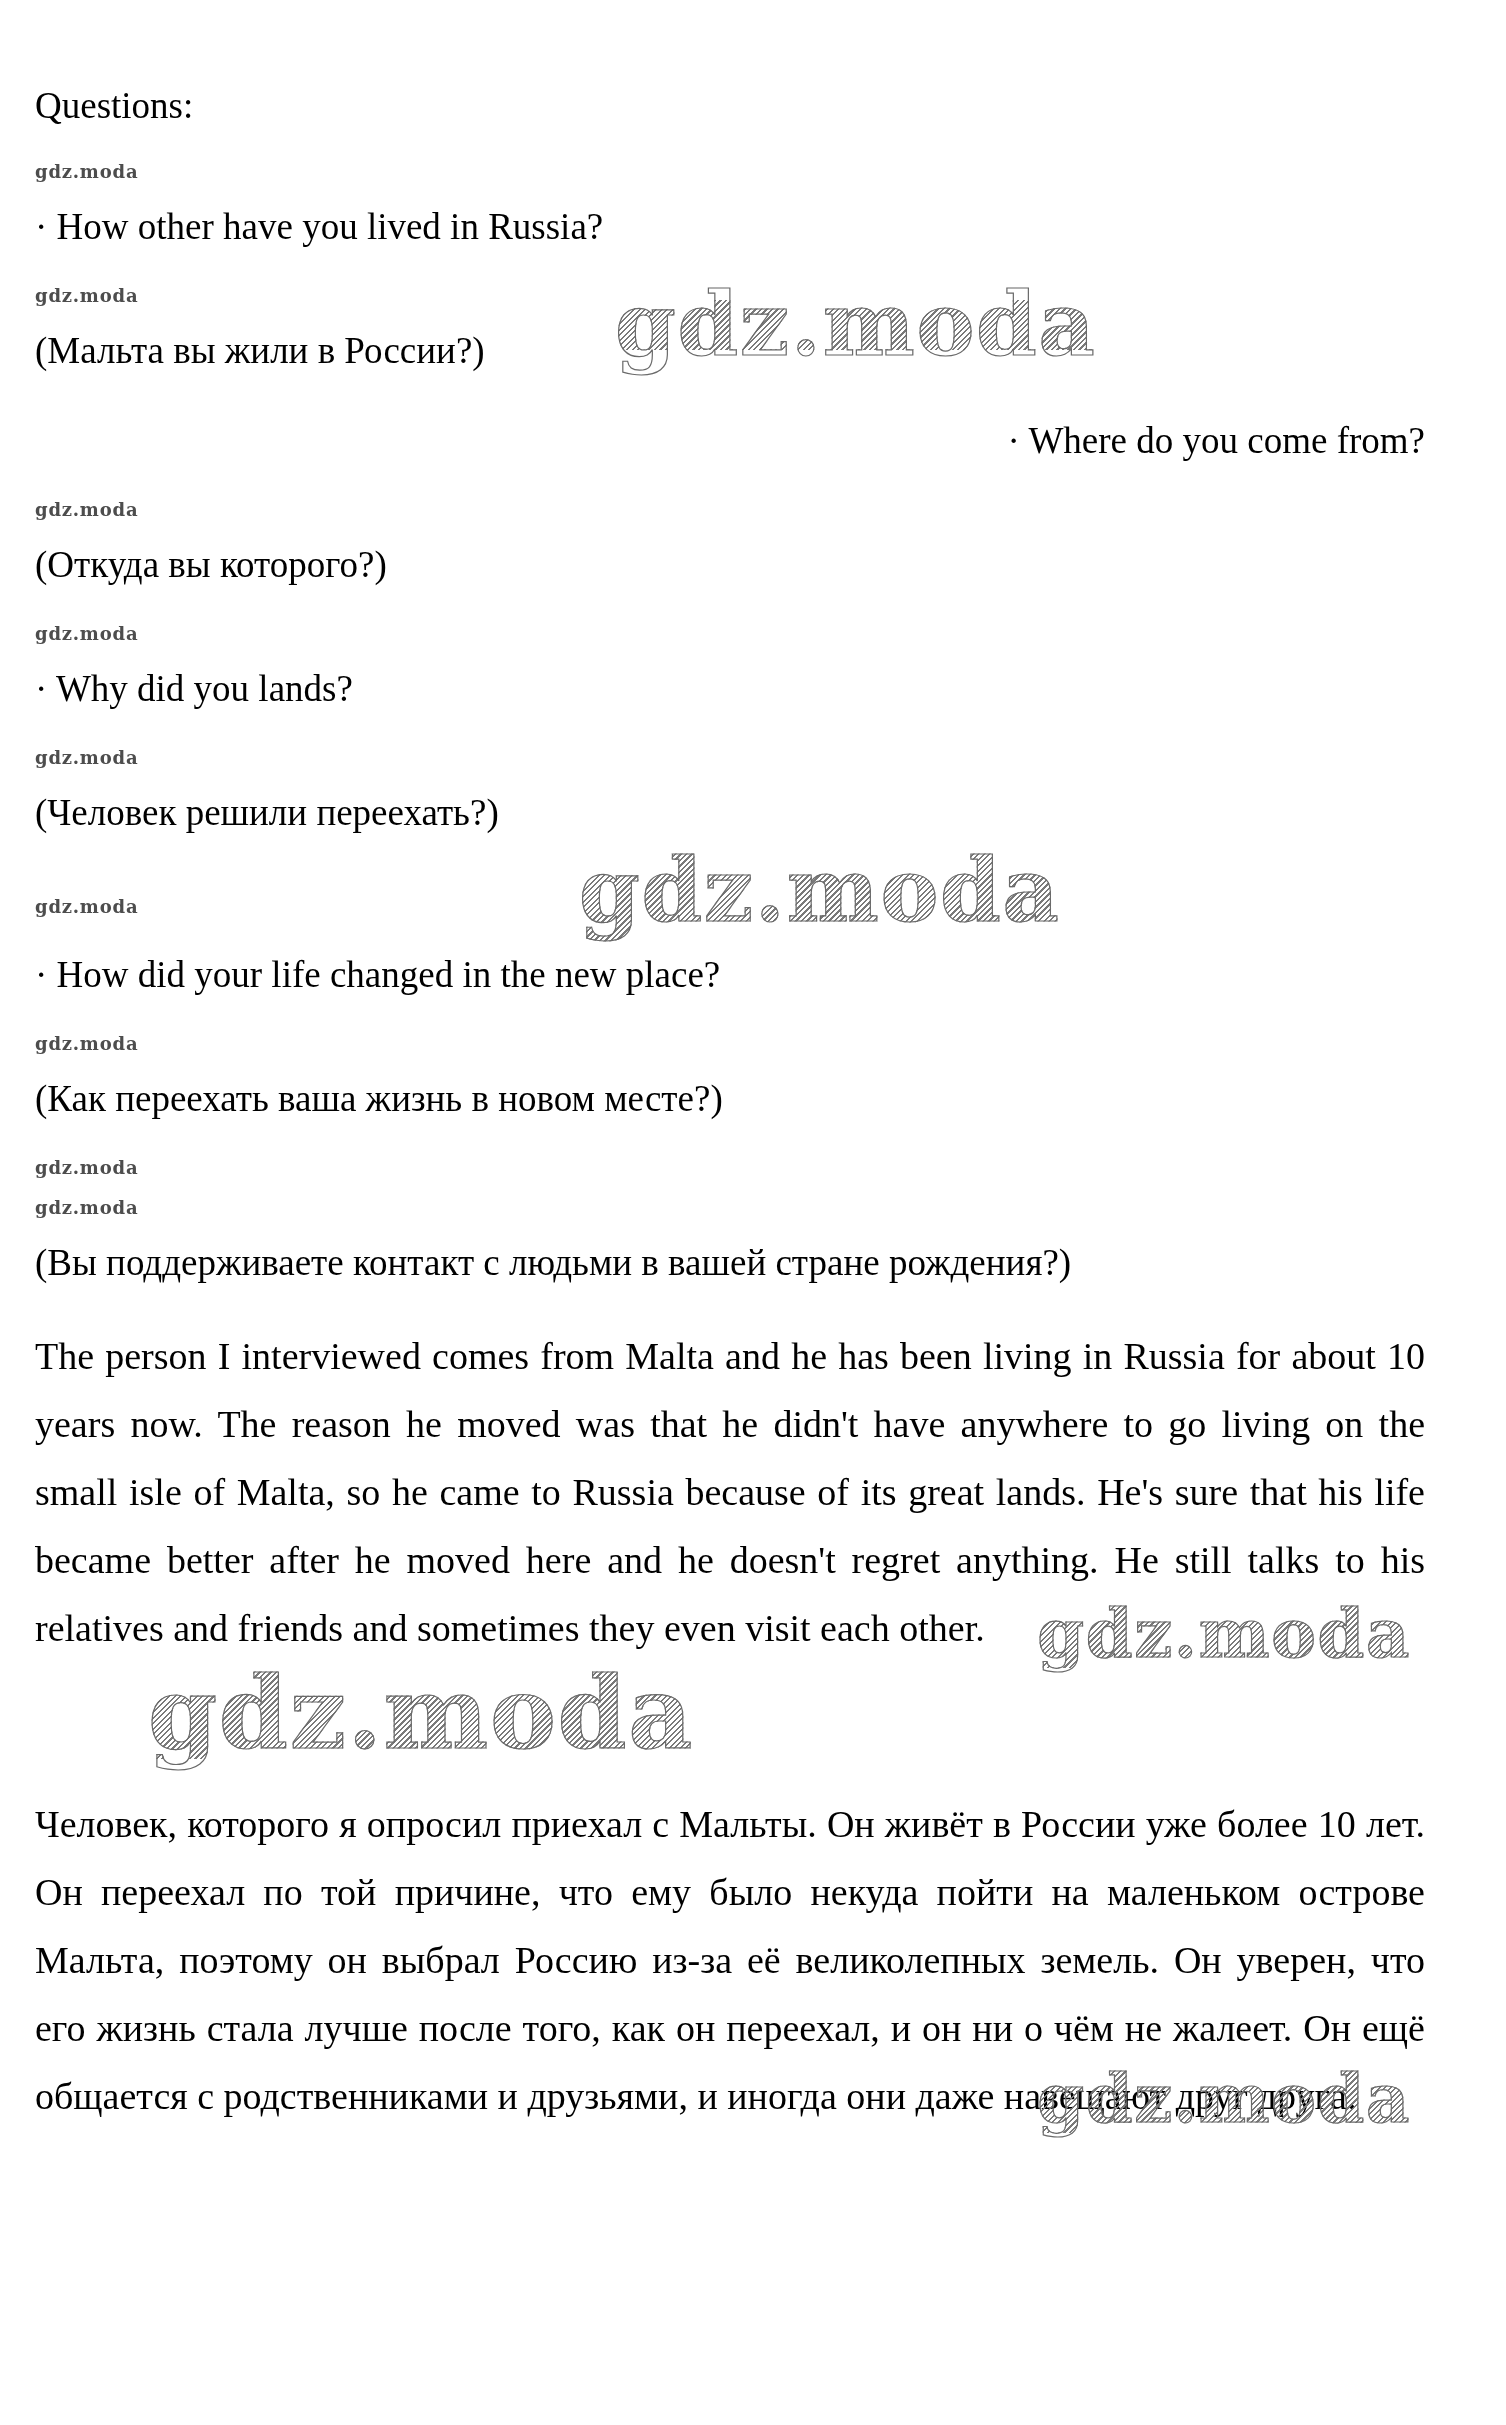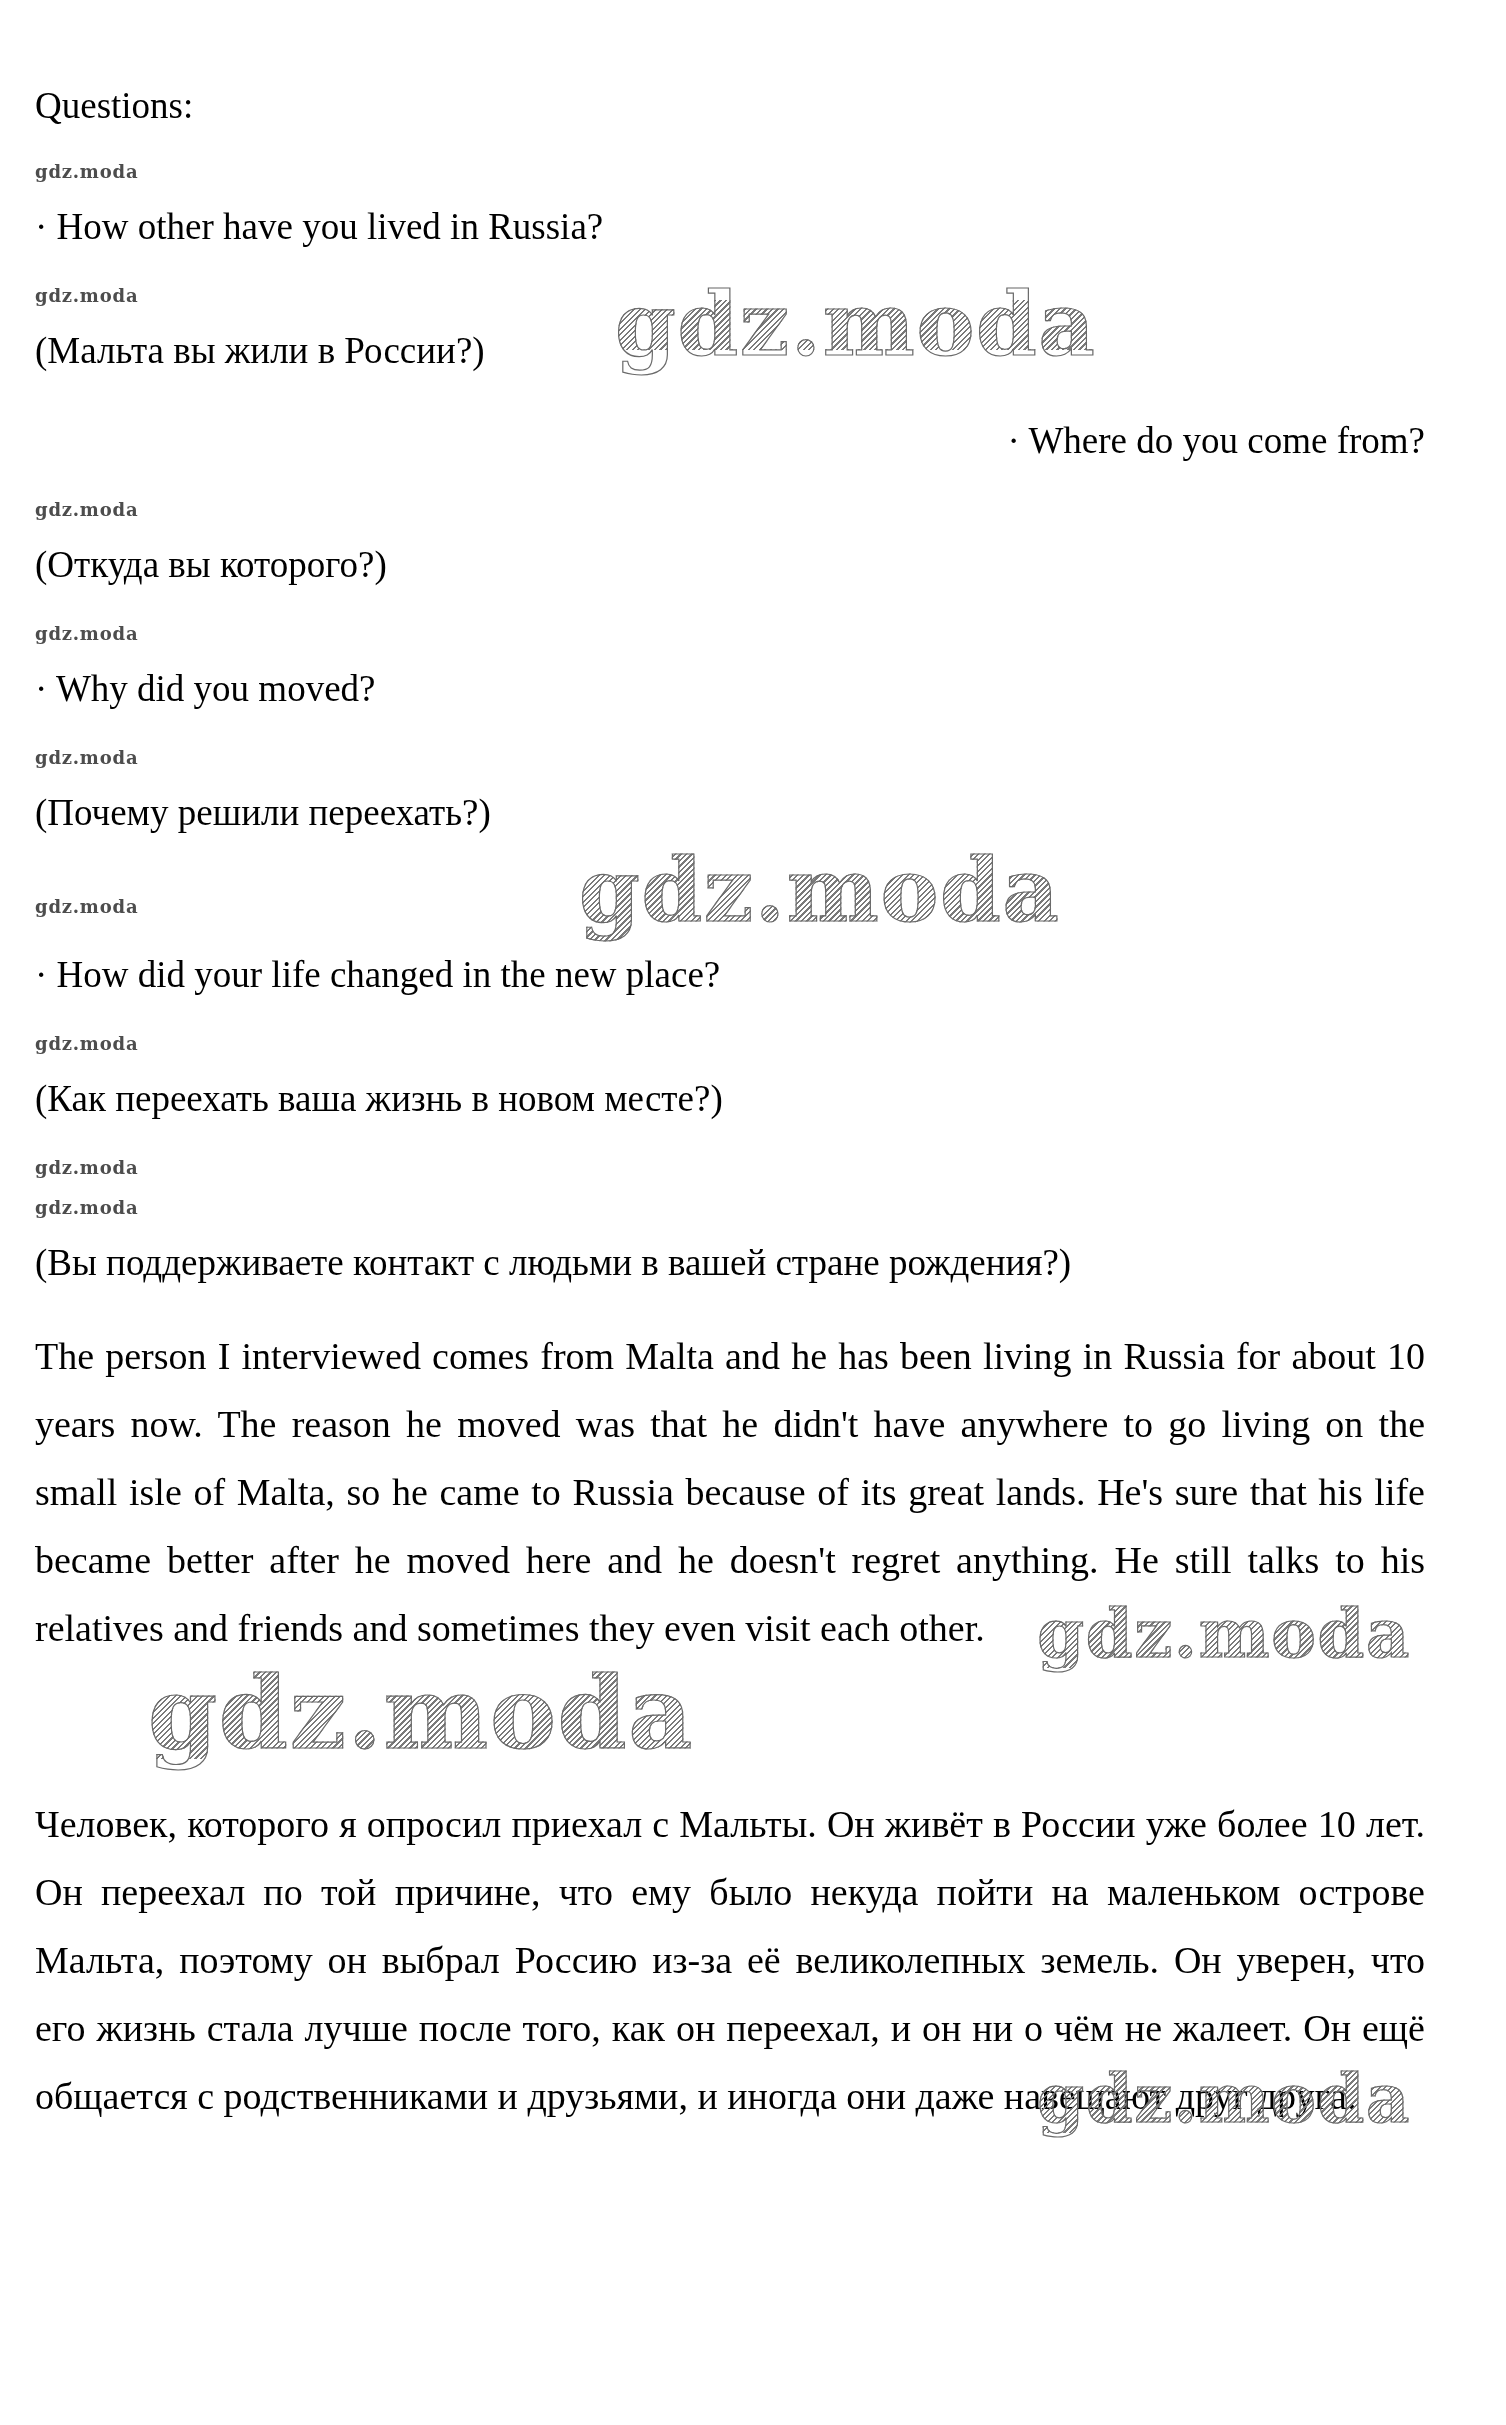--- a/index.html
+++ b/index.html
@@ -118,25 +118,25 @@
   </div>
 
   <div class="line mt-extra">· Where do you come from?</div>
 
   <div class="wm-small">gdz.moda</div>
 
   <div class="line">(Откуда вы которого?)</div>
 
   <div class="wm-small">gdz.moda</div>
 
-  <div class="line">· Why did you moved?</div>
+  <div class="line">· Why did you lands?</div>
 
   <div class="wm-small">gdz.moda</div>
 
-  <div class="line">(Почему решили переехать?)</div>
+  <div class="line">(Человек решили переехать?)</div>
 
   <div class="wm-band">
     <span class="wm-small band-small">gdz.moda</span>
     <span class="wm wm-lg pos2">gdz.moda</span>
   </div>
 
   <div class="line">· How did your life changed in the new place?</div>
 
   <div class="wm-small">gdz.moda</div>
 

